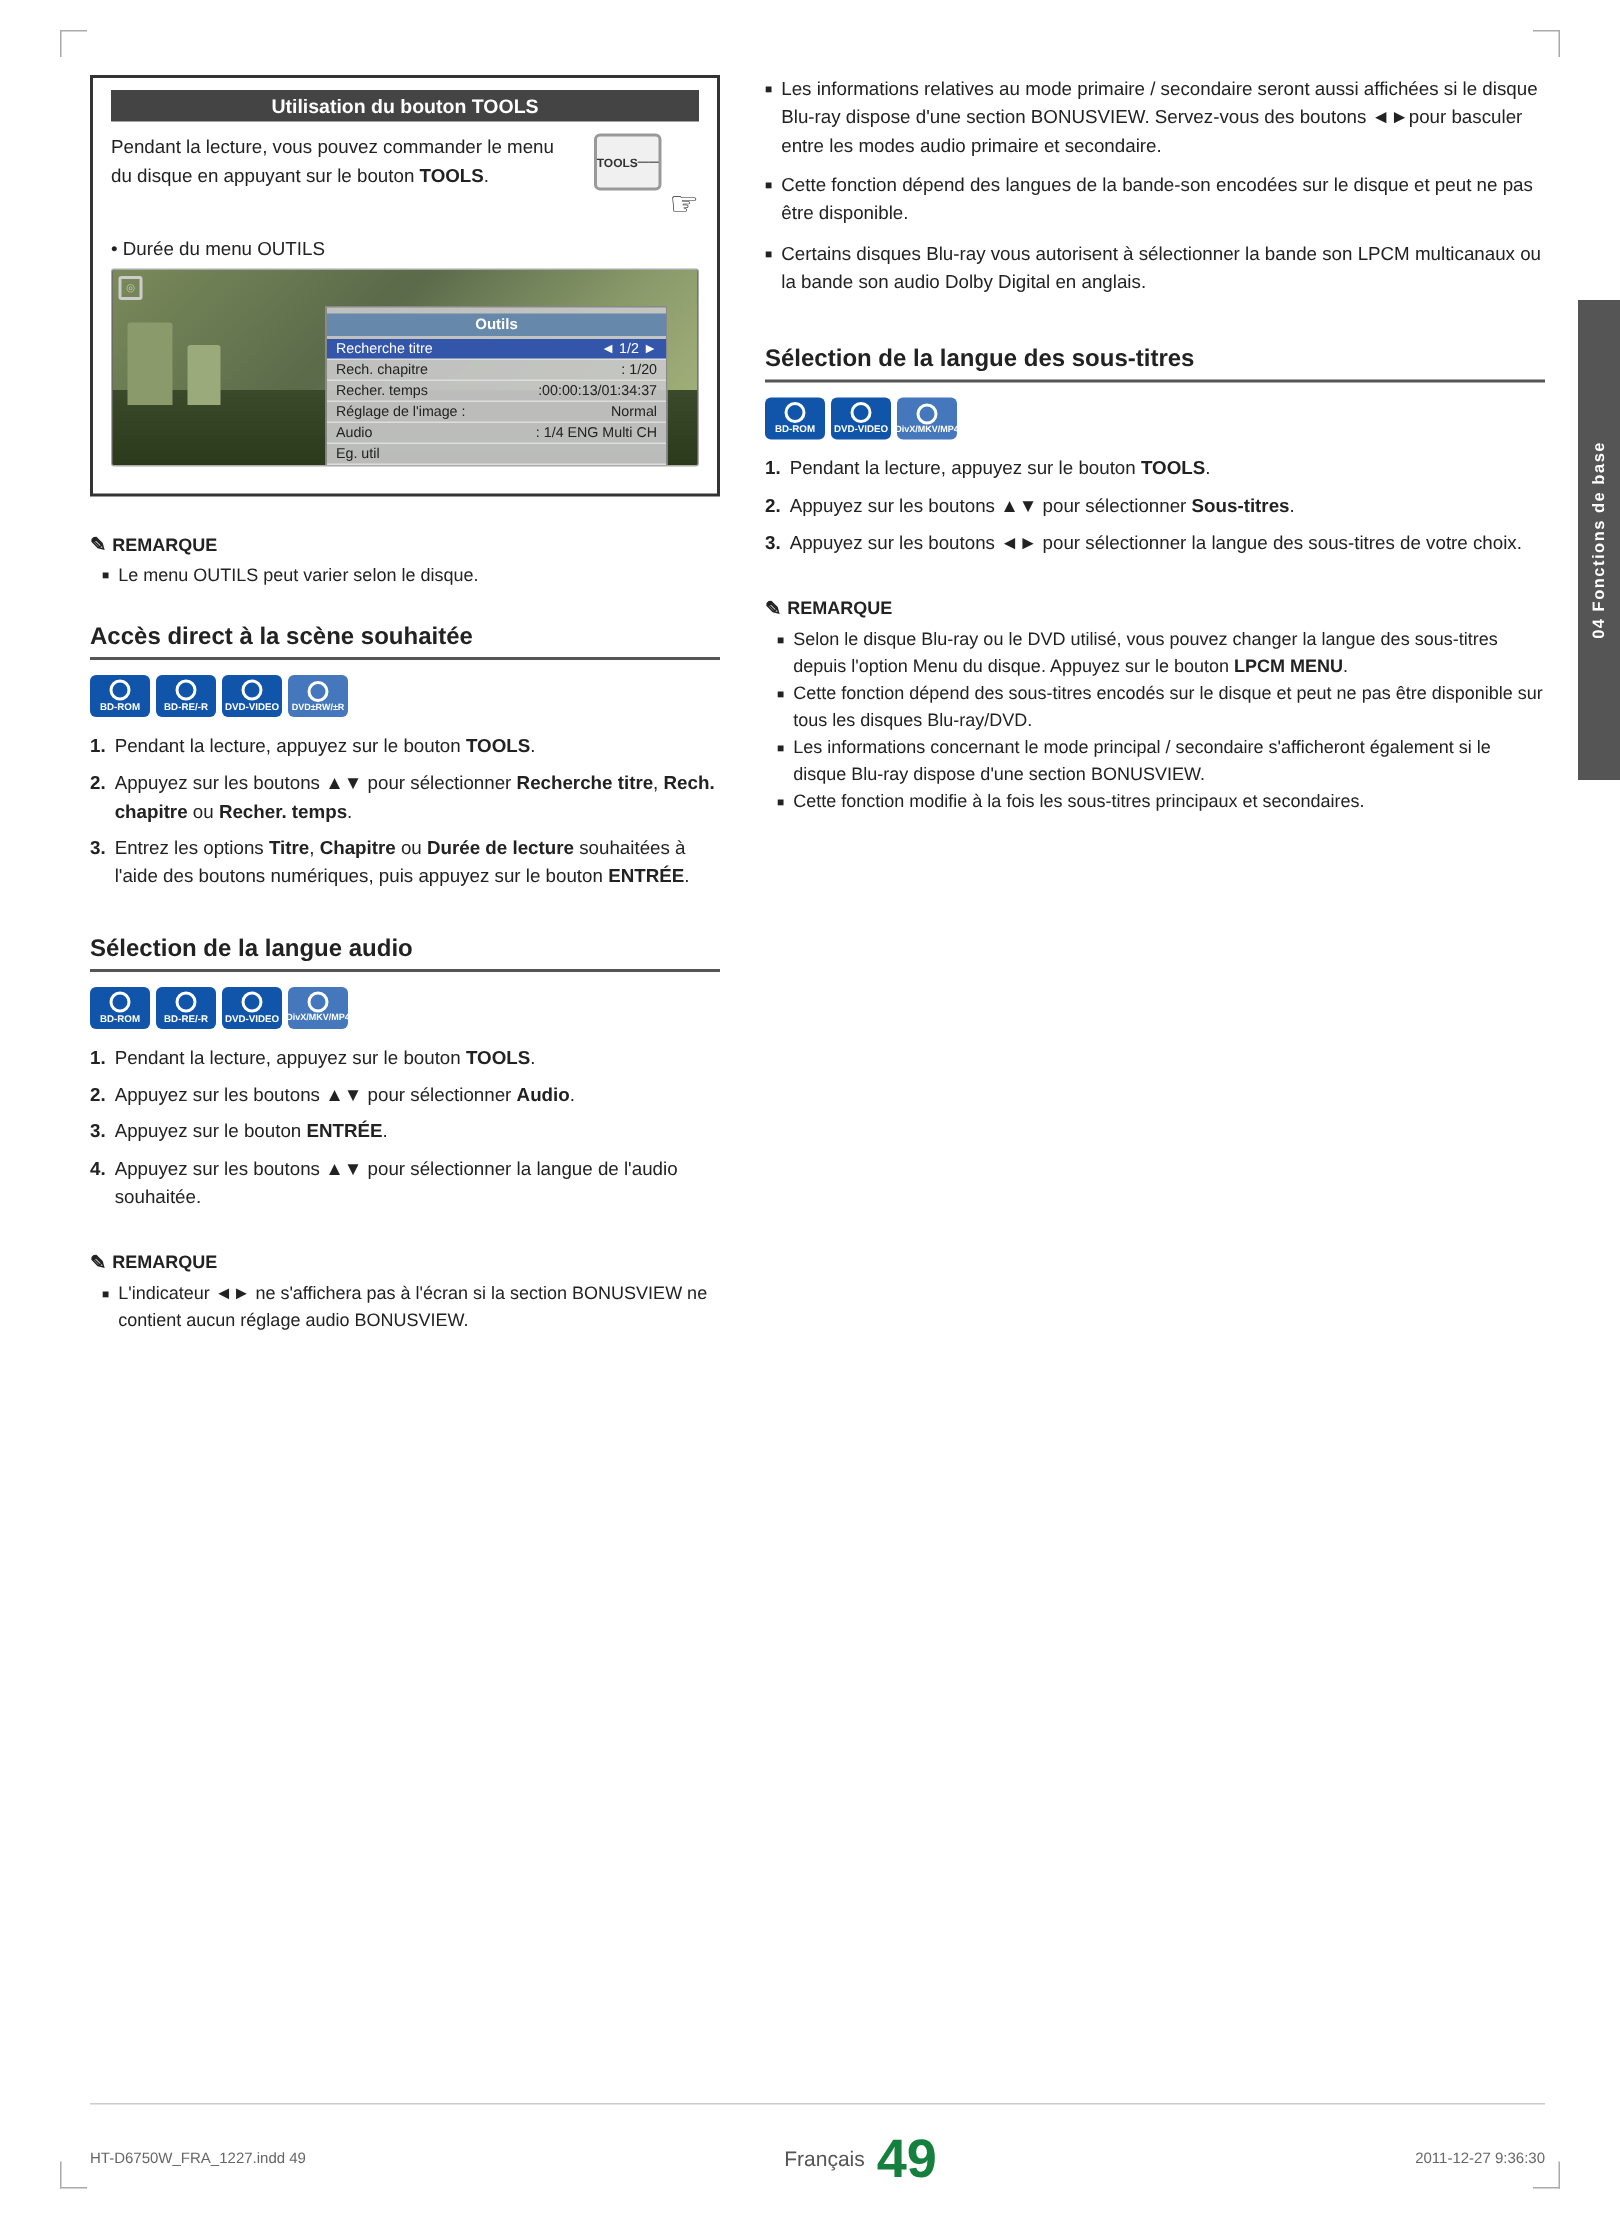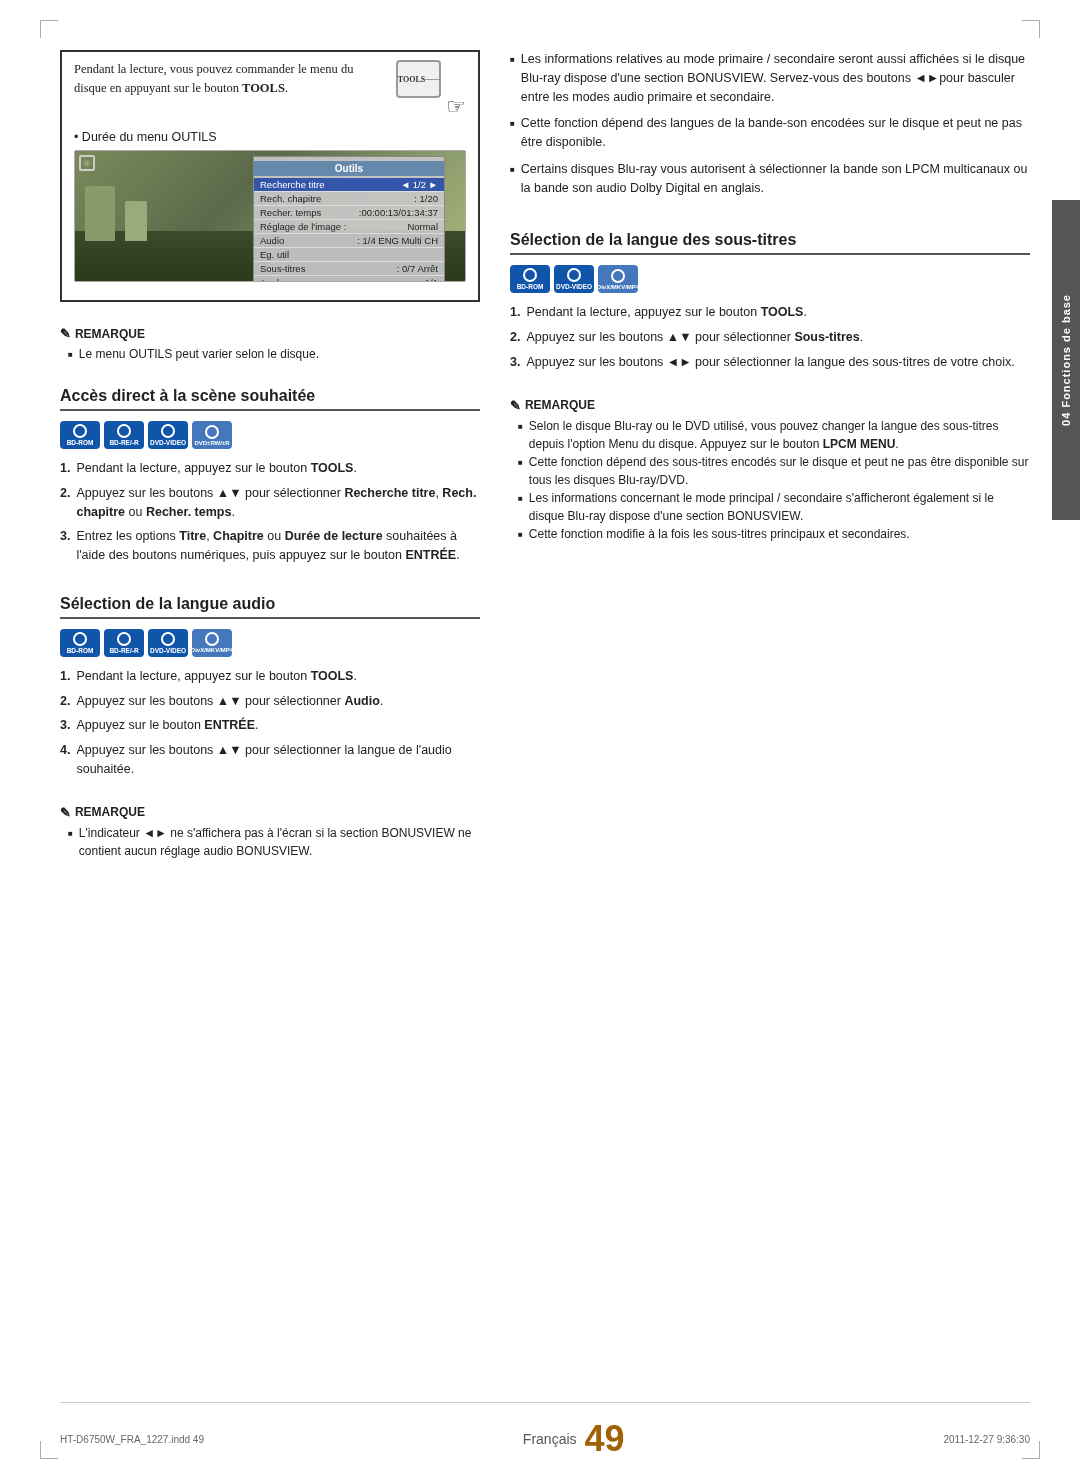--- a/index.html
+++ b/index.html
@@ -92,21 +92,20 @@
       padding: 3px 0;
       margin-bottom: 8px;
     }
 
     .tools-intro {
       display: flex;
       flex-direction: row;
       align-items: flex-start;
       gap: 10px;
       margin-bottom: 10px;
-      font-family: Liberation Serif, serif;
     }
     .tools-intro-text {
       font-size: 12.5px;
       line-height: 1.5;
       flex: 1;
     }
 
     
     .tools-btn-img {
       width: 70px;
@@ -153,26 +152,26 @@
     .outils-menu-screenshot {
       width: 100%;
       background: #222;
       border: 1px solid #aaa;
       border-radius: 2px;
       overflow: hidden;
       position: relative;
     }
     .menu-overlay {
       position: absolute;
-      top: 5px;
+      top: 24px;
       right: 20px;
       background: rgba(200,200,200,0.92);
       border: 1px solid #888;
       padding: 4px 0;
-      width: 192px;
+      width: 228px;
       font-size: 10px;
     }
     .menu-title-bar {
       background: #6688aa;
       color: #fff;
       text-align: center;
       font-weight: bold;
       font-size: 10px;
       padding: 2px 0;
       margin-bottom: 2px;
@@ -324,41 +323,42 @@
       align-items: center;
       gap: 8px;
     }
     .page-lang {
       font-size: 14px;
       color: #555;
     }
     .page-num {
       font-size: 36px;
       font-weight: bold;
-      color: #a16207;
+      color: #15803d;
       line-height: 1;
     }
   </style>
 </head>
 <body>
 
 <div class="page-mark-tl"></div>
 <div class="page-mark-tr"></div>
 <div class="page-mark-bl"></div>
 <div class="page-mark-br"></div>
 
 <div class="right-tab">
   <span class="right-tab-text">04  Fonctions de base</span>
 </div>
 
 <div class="main-content">
 
   <div class="left-col">
 
     <div class="tools-box">
+      <div class="tools-box-title">Utilisation du bouton TOOLS</div>
       <div class="tools-intro">
         <div class="tools-intro-text">
           Pendant la lecture, vous pouvez commander le menu du disque en appuyant sur le bouton <span class="bold">TOOLS</span>.
         </div>
         <div class="tools-btn-img">
           <div class="tools-btn-inner">
             <span style="font-size:8px;font-weight:bold;">TOOLS</span>
             <span style="font-size:7px;">——</span>
           </div>
           <span class="hand-icon">☞</span>

